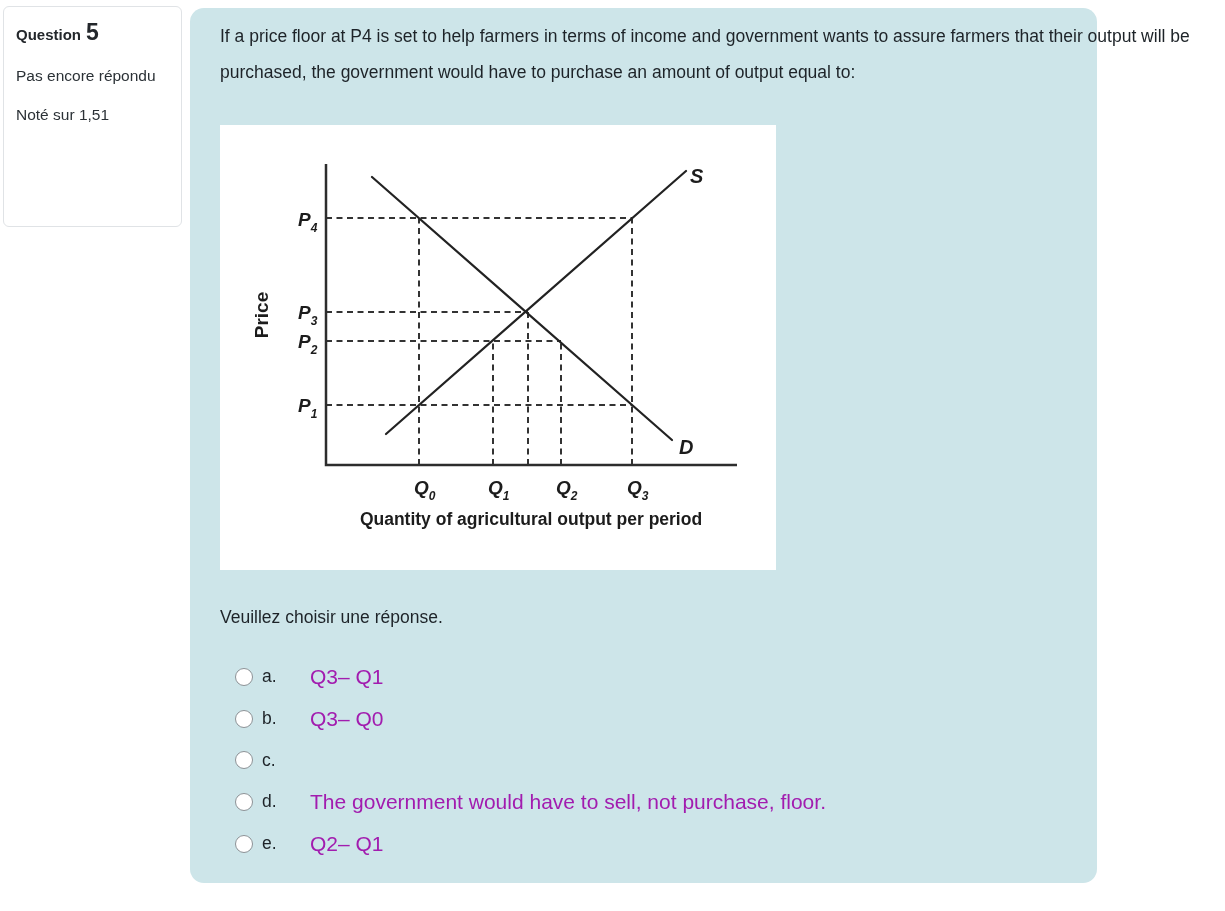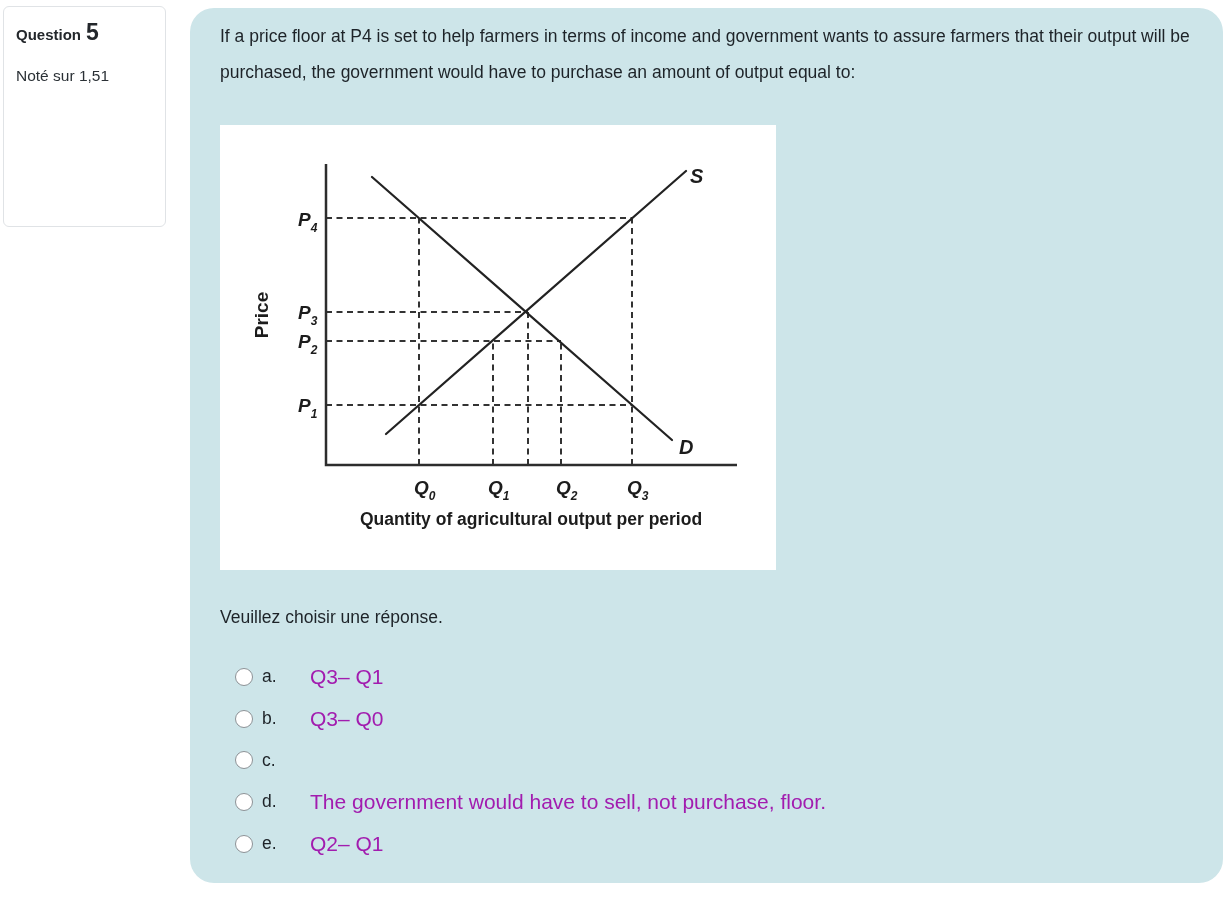--- a/index.html
+++ b/index.html
@@ -1,33 +1,33 @@
 <!DOCTYPE html>
 <html><head>
 <meta charset="utf-8">
 <style>
   * { margin:0; padding:0; box-sizing:border-box; }
   html,body { width:1225px; height:911px; background:#ffffff;
     font-family:"Liberation Sans", sans-serif; color:#1e242a; }
   body { position:relative; overflow:hidden; }
 
   
-  .qinfo { position:absolute; left:3px; top:6px; width:163px; height:221px;
+  .qinfo { position:absolute; left:3px; top:6px; width:179px; height:221px;
     background:#ffffff; border:1px solid #e0e3e6; border-radius:6px;
     padding:12px 12px 10px 12px; }
   .qinfo h2 { font-size:15px; font-weight:bold; color:#23272b; margin-bottom:16px; }
   .qinfo h2 .qnum { font-size:23px; font-weight:bold; margin-left:5px; }
   .qinfo .meta { font-size:15.5px; line-height:28px; color:#2b3136; margin-bottom:11px; }
   .flag-link { font-size:15.5px; line-height:28px; color:#cf4040; cursor:pointer;
     display:block; }
   .flag-link .flag-ic { display:inline-block; vertical-align:-3px; margin-right:3px; }
 
   
-  .panel { position:absolute; left:190px; top:8px; width:1033px; height:875px;
-    background:#cde5e9; border-radius:24px; }
+  .panel { position:absolute; left:190px; top:8px; width:907px; height:875px;
+    background:#cde5e9; border-radius:14px; }
   .qtext { position:absolute; left:30px; top:11px; width:990px;
     font-size:17.5px; line-height:35.5px; color:#1d2328; }
   .figure { position:absolute; left:30px; top:117px; width:556px; height:445px;
     background:#ffffff; }
   .prompt { position:absolute; left:30px; top:599px; font-size:17.5px; color:#1d2328; }
 
   .options { position:absolute; left:30px; top:648px; width:960px; }
   .opt-row { display:flex; align-items:center; height:41.7px; cursor:pointer; }
   .radio { width:18px; height:18px; margin-left:15px; border:1.5px solid #8d9296;
     border-radius:50%; background:#ffffff; flex:0 0 auto; }
@@ -45,20 +45,21 @@
   .axis-title { font:bold 19px "Liberation Sans", sans-serif; fill:#1c1c1c; }
   .caption { font:bold 17.5px "Liberation Sans", sans-serif; fill:#1c1c1c; }
 </style>
 </head>
 <body>
 
 <aside class="qinfo">
   <h2>
     <span>Question</span><span class="qnum">5</span>
   </h2>
+  <div class="meta">Pas encore répondu</div>
   <div class="meta">Noté sur 1,51</div>
 </aside>
 
 <main class="panel">
 
   <div class="qtext">If a price floor at P4 is set to help farmers in terms of income and government wants to assure farmers that their output will be purchased, the government would have to purchase an amount of output equal to:</div>
 
   <div class="figure">
     <svg width="556" height="445" viewBox="0 0 556 445">
 

